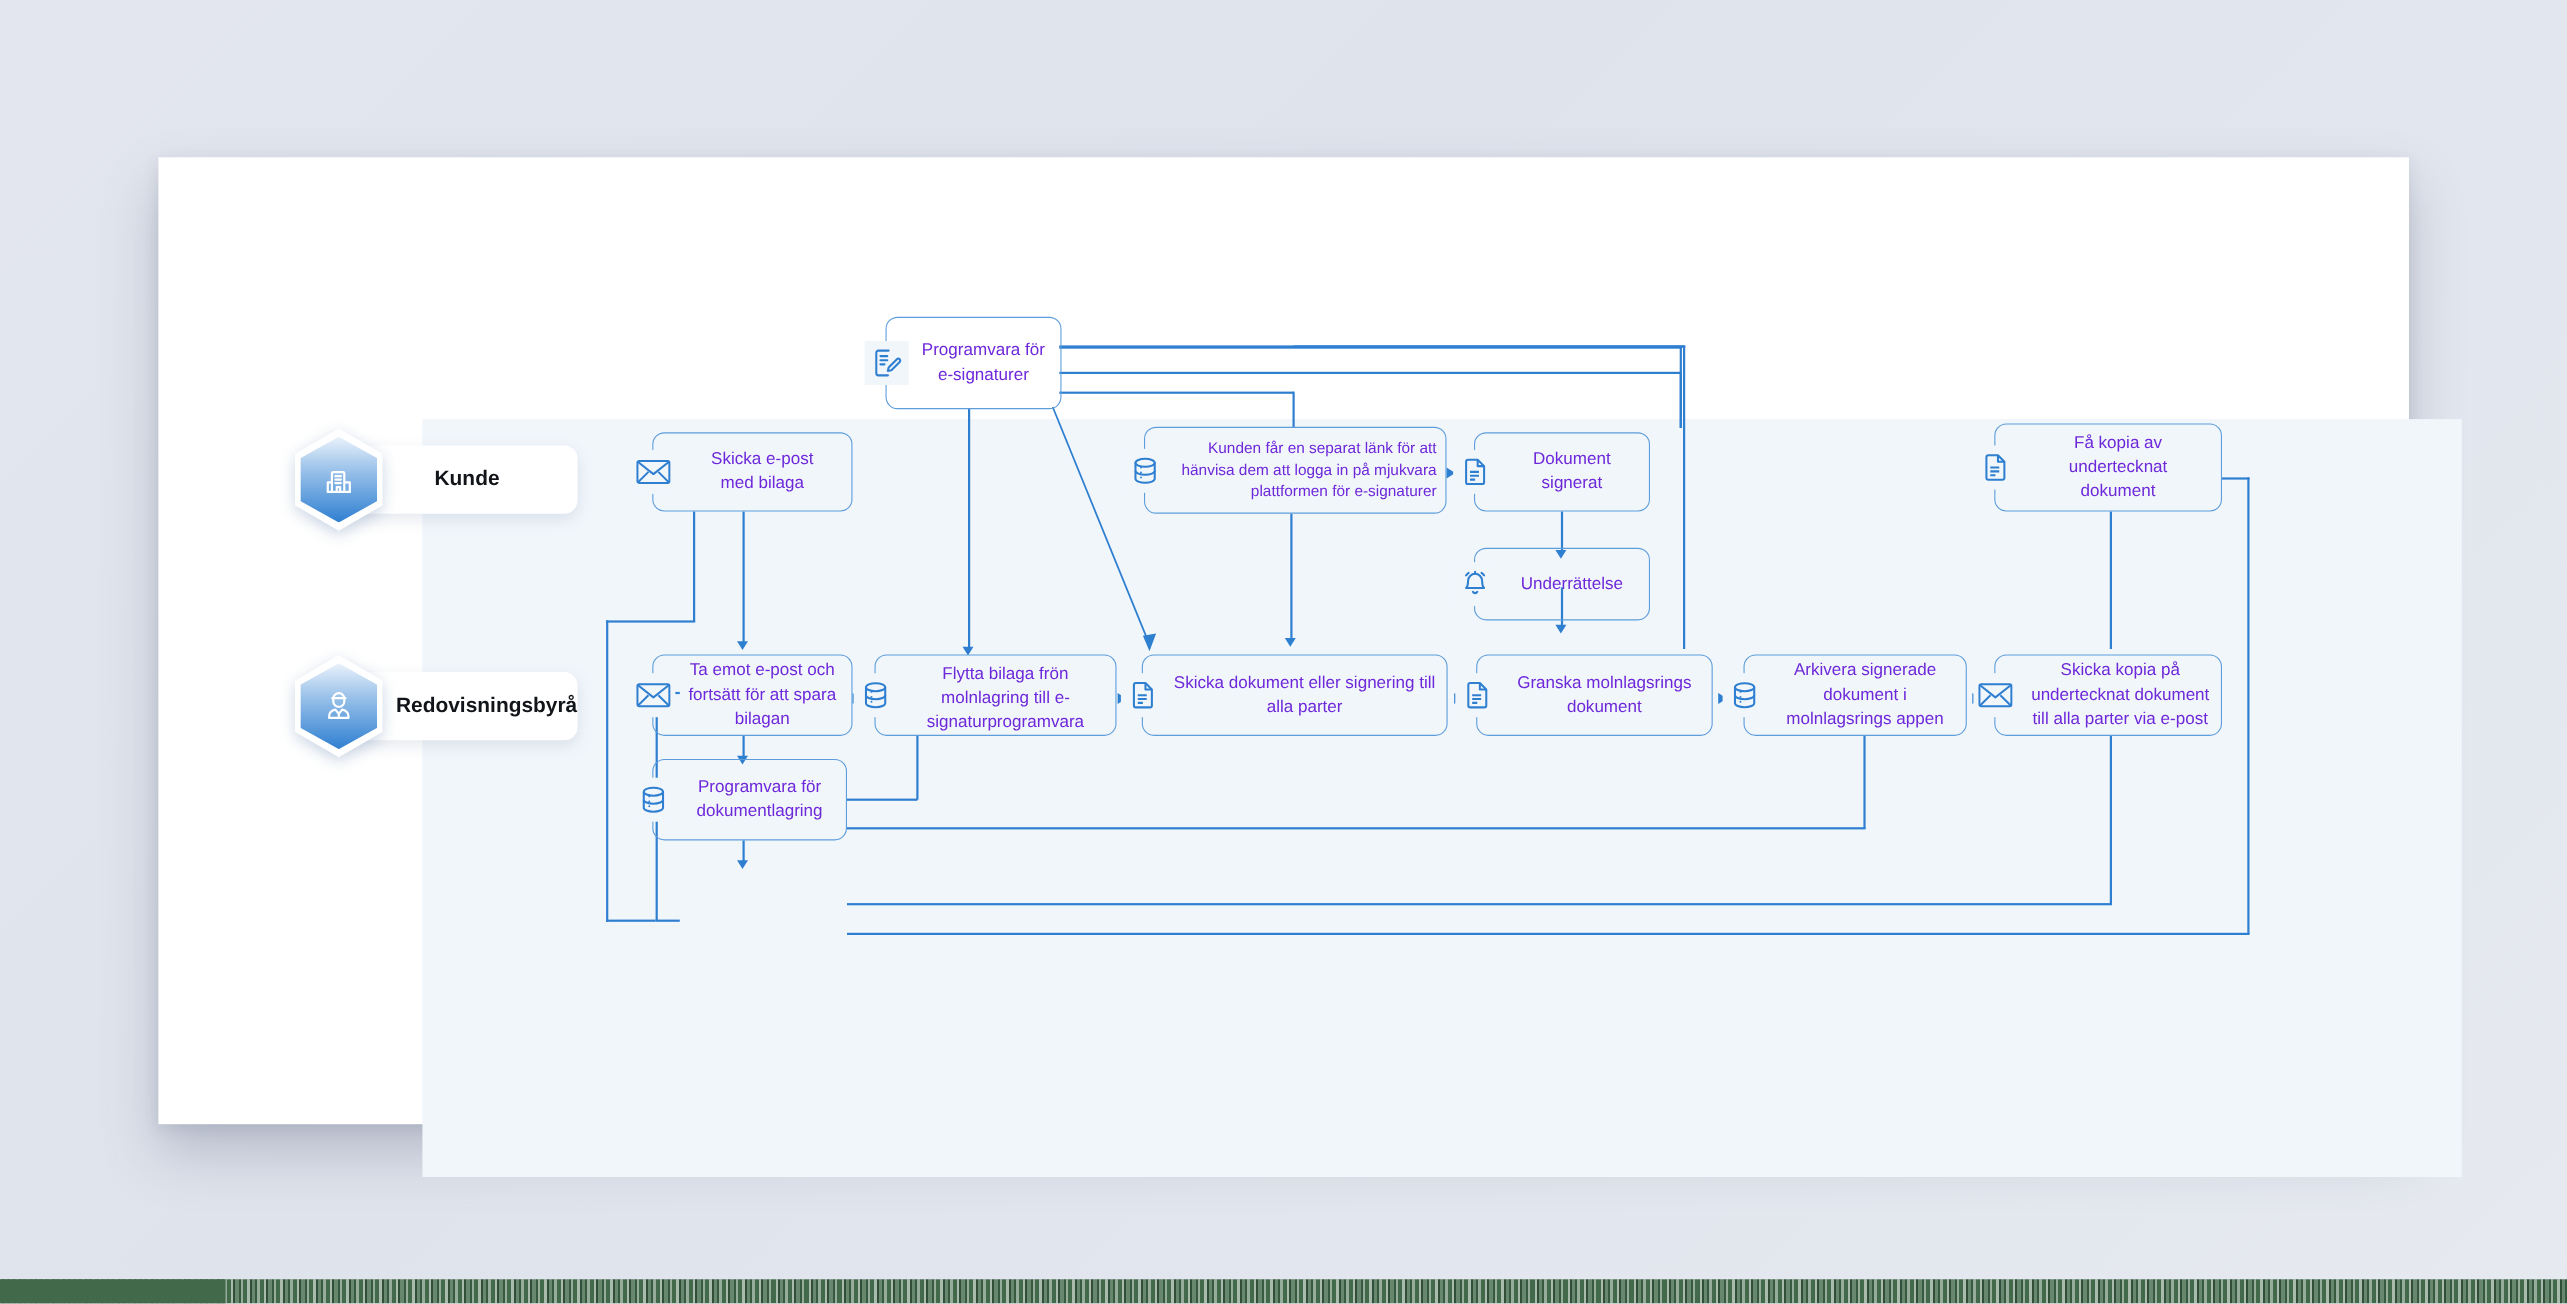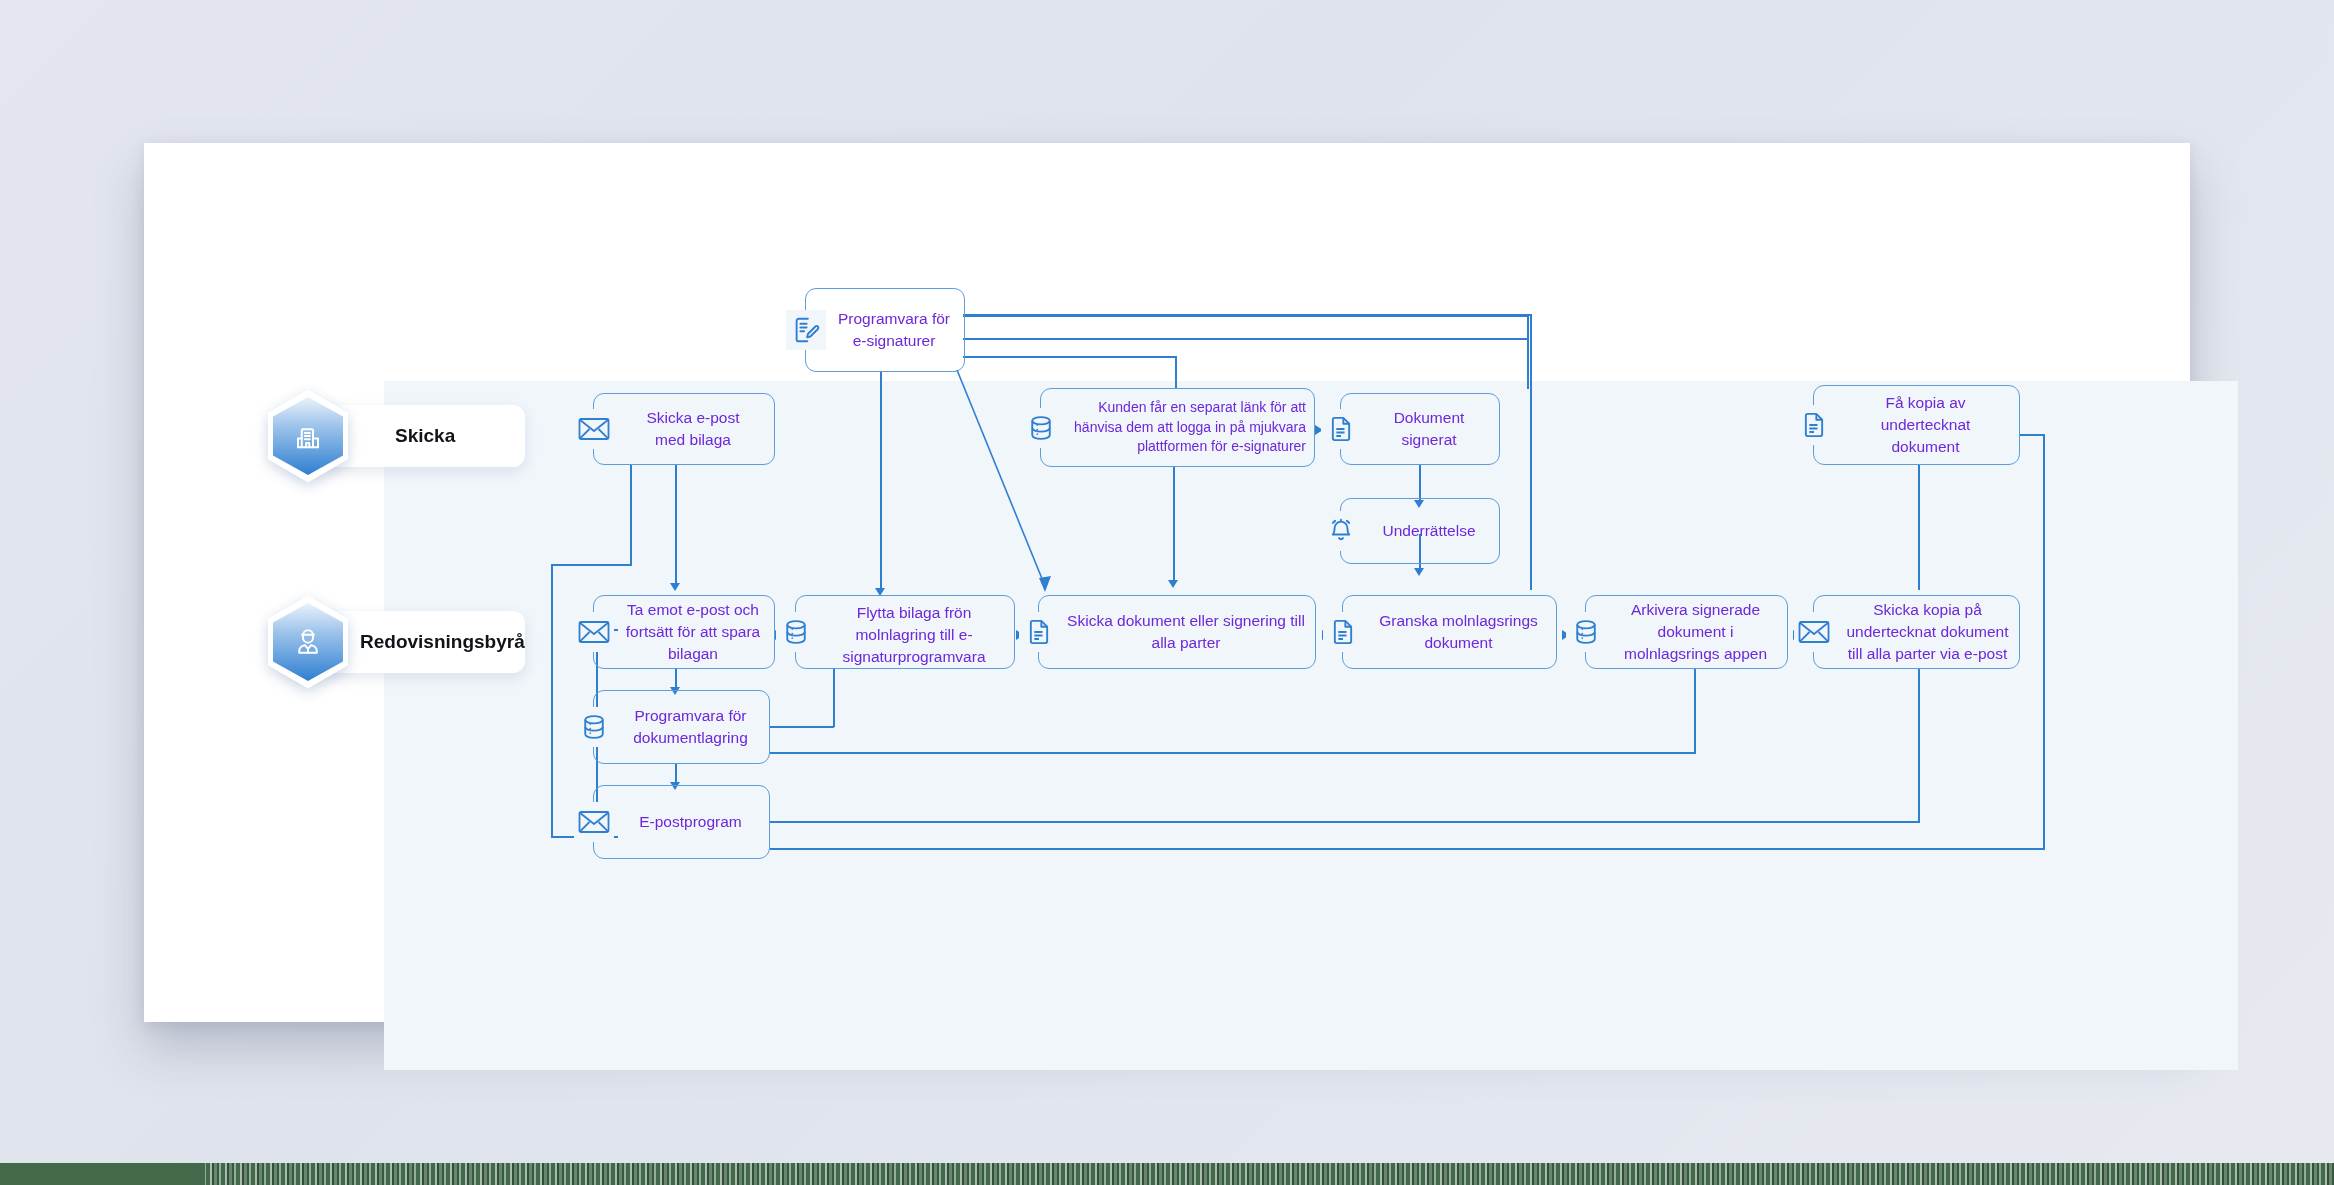--- a/index.html
+++ b/index.html
@@ -185,21 +185,21 @@
             <path d="M7 21V7.5a1 1 0 0 1 1-1h7a1 1 0 0 1 1 1V21"></path>
             <path d="M4 21h16"></path>
             <path d="M4 21v-7h3"></path>
             <path d="M20 21v-7h-3"></path>
             <path d="M9.5 9.5h4M9.5 12h4M9.5 14.5h4"></path>
             <path d="M10.5 21v-3.5h2.5V21"></path>
           </svg>
         </div>
       </div>
     </div>
-    <div class="lane-label" style="margin-left:105px;font-size:19px;">Skicka</div>
+    <div class="lane-label" style="margin-left:105px;font-size:19px;">Kunde</div>
   </div>
 
   <div class="lane-pill" style="left:290px;top:611px;width:235px;">
     <div class="hex-wrap">
       <div class="hex outer">
         <div class="hex" style="width:70px;height:78px;">
           <svg width="30" height="30" viewBox="0 0 24 24" fill="none" stroke="#ffffff" stroke-width="1.6" stroke-linecap="round" stroke-linejoin="round">
             <path d="M8 6.5a4 4 0 0 1 8 0v2a4 4 0 0 1-8 0z"></path>
             <path d="M7.2 6.2h9.6"></path>
             <path d="M5 20.5v-1.2c0-2.5 2-4.3 4.5-4.8l2.5 3 2.5-3c2.5.5 4.5 2.3 4.5 4.8v1.2z"></path>
@@ -368,25 +368,15 @@
         <path d="M5 12c0 1.6 3.1 2.9 7 2.9s7-1.3 7-2.9"></path>
         <circle cx="9" cy="9.6" r=".7" fill="#2f7fd1" stroke="none"></circle>
         <circle cx="9" cy="13.2" r=".7" fill="#2f7fd1" stroke="none"></circle>
         <circle cx="9" cy="16.8" r=".7" fill="#2f7fd1" stroke="none"></circle>
       </svg>
     </div>
     <div class="nodetext small" style="white-space:pre-line;">Programvara för
 dokumentlagring</div>
   </div>
 
-  <div class="node" style="left:593px;top:785px;width:177px;height:74px;">
-    <div class="nodeicon">
-      <svg width="32" height="26" viewBox="0 0 32 26" fill="none" stroke="#2f7fd1" stroke-width="1.8" stroke-linejoin="round">
-        <rect x="1.5" y="3" width="29" height="20" rx="1.5"></rect>
-        <path d="M1.5 3.5 16 15 30.5 3.5"></path>
-        <path d="M1.8 22.6 11.5 13M30.2 22.6 20.5 13"></path>
-      </svg>
-    </div>
-    <div class="nodetext small">E-postprogram</div>
-  </div>
 
   <div id="green-band"></div>
 </div>
 
 </body></html>

